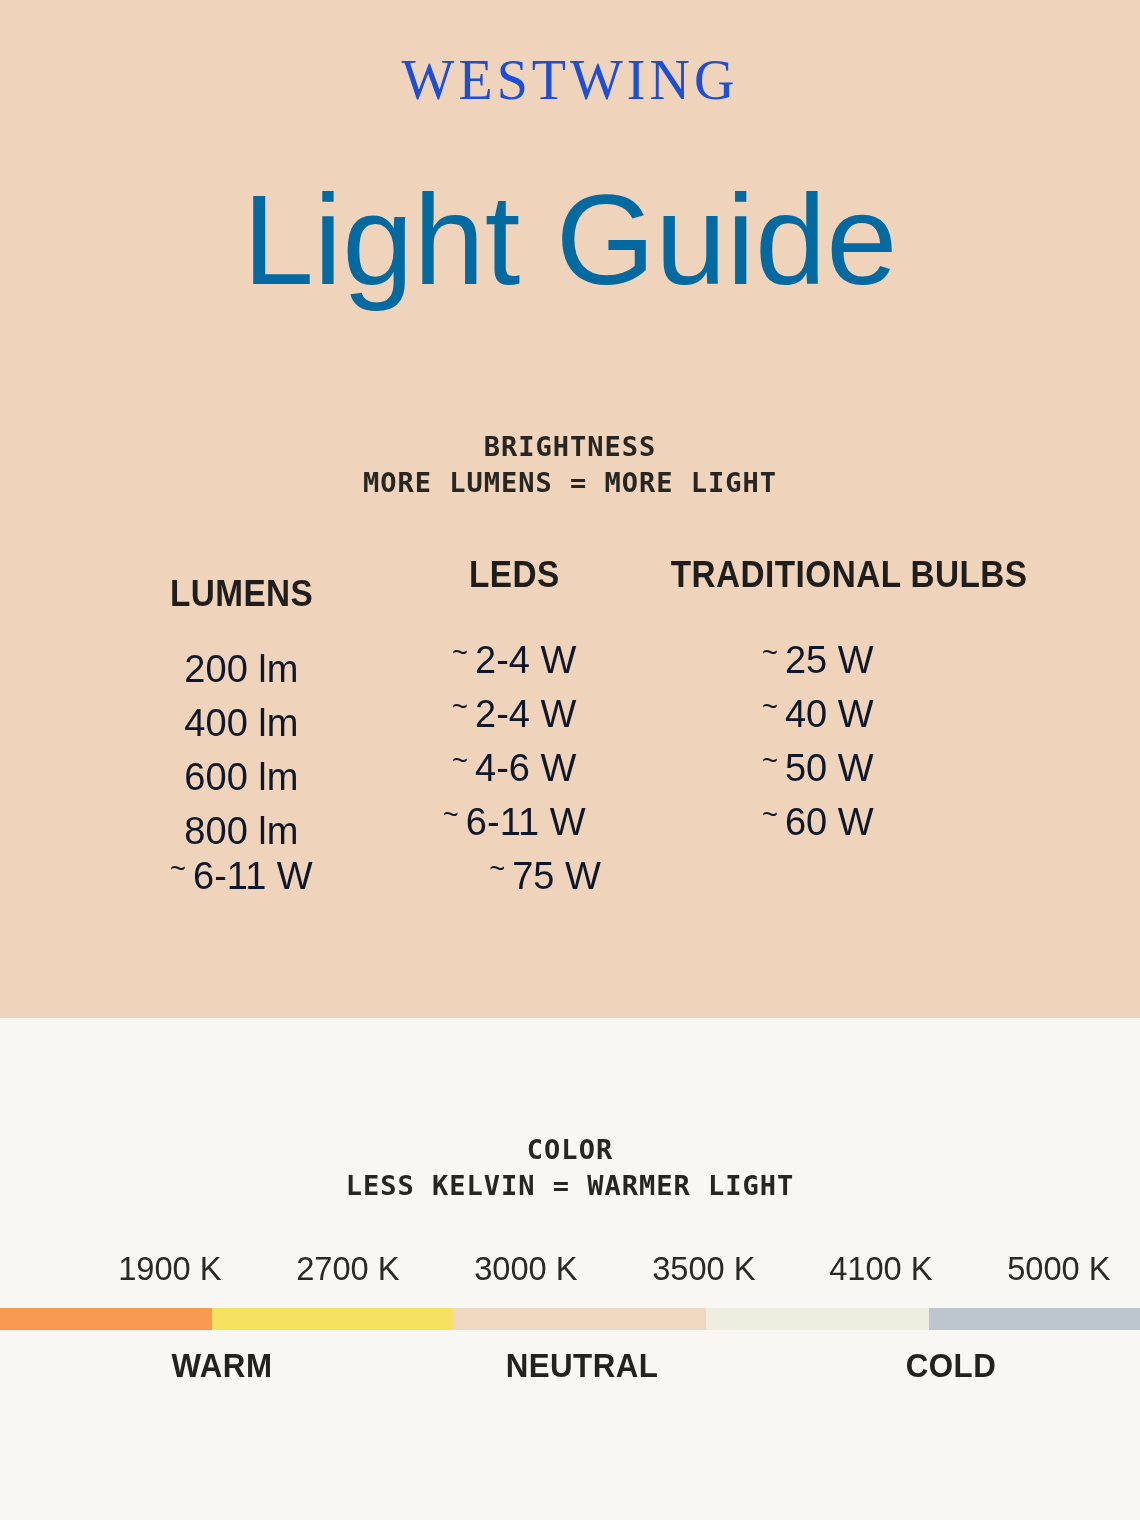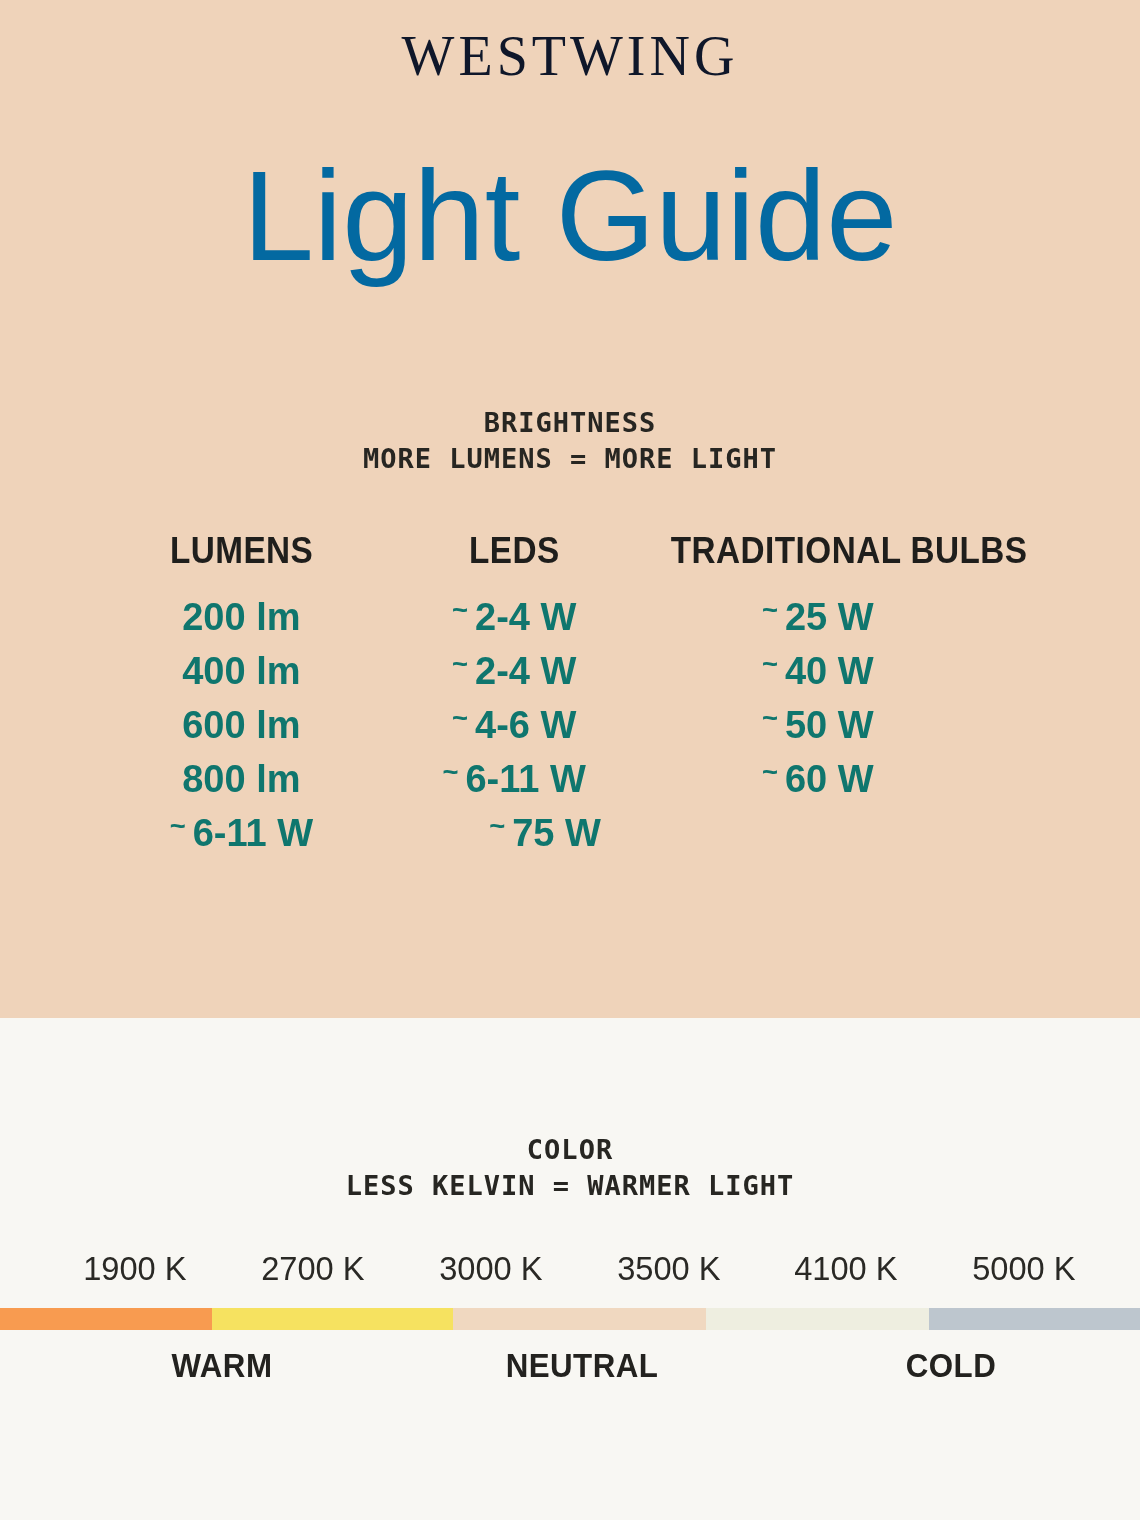--- a/index.html
+++ b/index.html
@@ -14,27 +14,27 @@
     overflow: hidden;
   }
 
   
   .section-top {
     width: 100%;
     height: 1018px;
     background: #efd3ba;
   }
   .logo {
-    padding-top: 28px;
+    padding-top: 52px;
     text-align: center;
     font-family: "Liberation Serif", serif;
     font-size: 56px;
     line-height: 1;
     letter-spacing: 4px;
-    color: #0f172a;
+    color: #1d4ed8;
   }
   .title {
     margin-top: 60px;
     text-align: center;
     font-size: 128px;
     line-height: 1.12;
     font-weight: 400;
     letter-spacing: 0px;
     color: #0369a1;
   }
@@ -49,39 +49,39 @@
   }
   .mono-top { margin-top: 118px; }
 
   
   .lumen-table {
     width: 880px;
     margin-left: 105px;
     margin-top: 52px;
   }
   .t-row { display: flex; width: 100%; }
-  .t-col-1 { width: 31%; text-align: center; }
+  .t-col-1 { width: 31%; text-align: center; margin-top: 19px; }
   .t-col-2 { width: 31%; text-align: center; }
   .t-col-3 { width: 38%; text-align: center; }
   .t-head { line-height: 44px; }
   .t-head .hcell {
     display: inline-block;
     font-weight: 700;
     font-size: 37px;
     letter-spacing: 0.5px;
     transform: scaleX(0.9);
     transform-origin: center;
     white-space: nowrap;
   }
   .t-body { margin-top: 10px; }
   .t-body .t-row { height: 54px; align-items: center; }
   .t-body .cell {
     font-size: 38px;
-    font-weight: 700;
-    color: #0f766e;
+    font-weight: 400;
+    color: #0f172a;
     white-space: nowrap;
   }
   .tilde {
     display: inline-block;
     font-size: 0.72em;
     transform: translateY(-0.42em);
     margin-right: 7px;
   }
 
   
@@ -92,21 +92,21 @@
   }
   .mono-bottom { padding-top: 114px; }
 
   .kelvin-row {
     display: flex;
     width: 1067px;
     margin-left: 46px;
     margin-top: 46px;
     line-height: 36px;
   }
-  .kelvin-cell { flex: 1 1 0; text-align: center; }
+  .kelvin-cell { flex: 1 1 0; text-align: right; }
   .kelvin-cell span {
     display: inline-block;
     font-size: 34px;
     font-weight: 400;
     color: #2a2925;
     transform: scaleX(0.96);
     white-space: nowrap;
   }
 
   .temp-bar {

